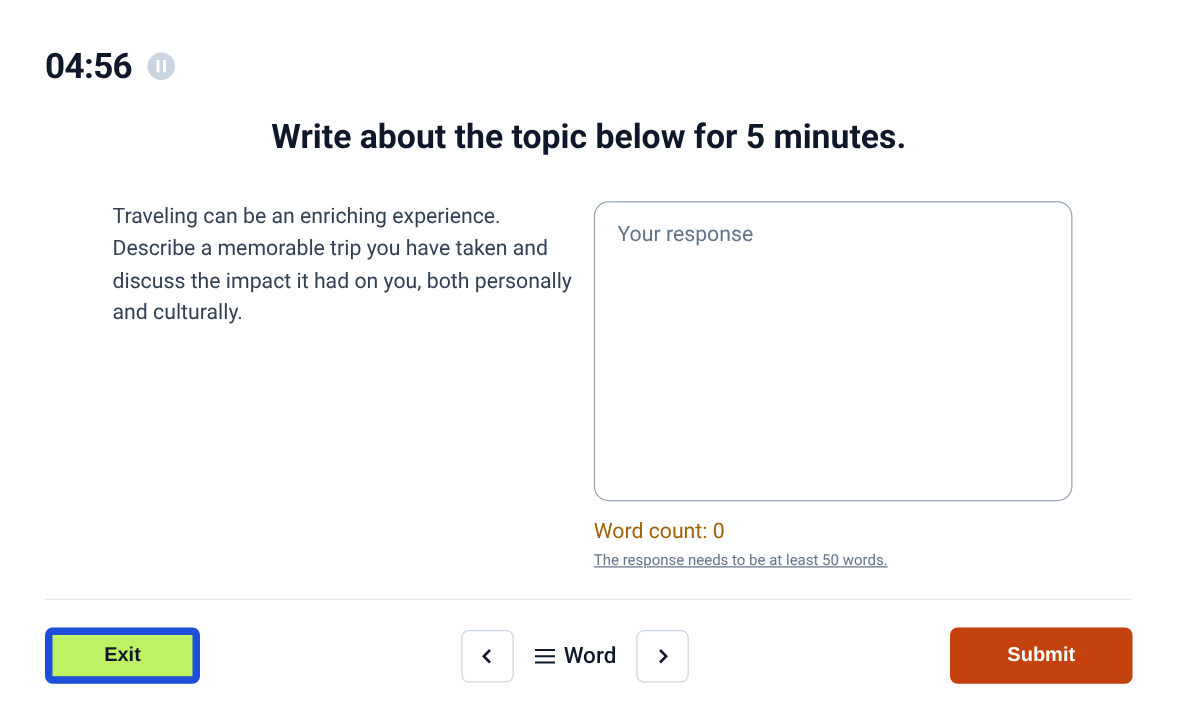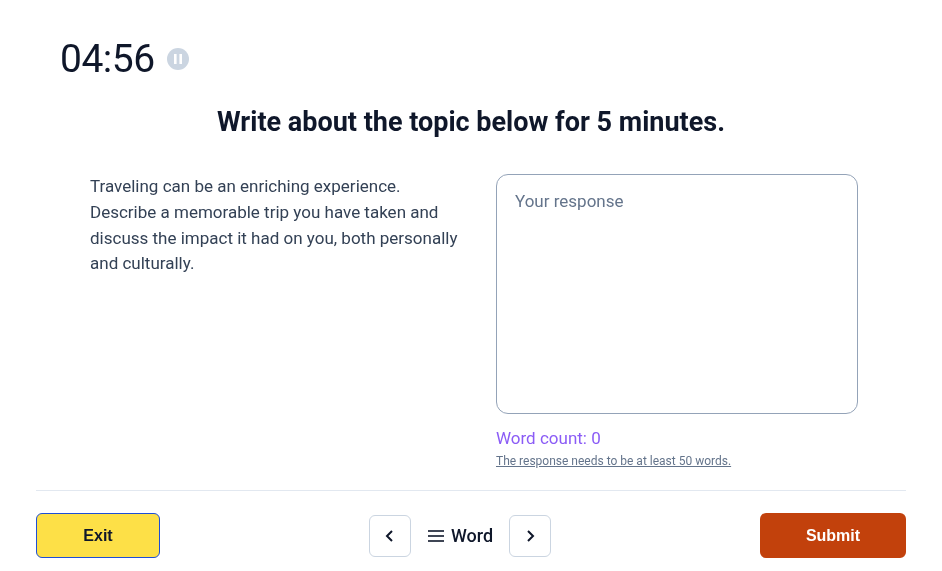--- a/index.html
+++ b/index.html
@@ -21,25 +21,24 @@
       display: flex;
       flex-direction: column;
     }
     .header {
       padding: 36px 36px 0 36px;
       display: flex;
       align-items: center;
       gap: 12px;
     }
     .timer {
-      font-size: 39px;
-      font-weight: 400;
+      font-size: 28px;
+      font-weight: 700;
       color: #0f172a;
       letter-spacing: -0.5px;
-      margin-left: 24px;
     }
     .pause-btn {
       width: 22px;
       height: 22px;
       border-radius: 50%;
       background: #cbd5e1;
       display: flex;
       align-items: center;
       justify-content: center;
       cursor: pointer;
@@ -55,21 +54,21 @@
     }
     .title {
       font-size: 27px;
       font-weight: 700;
       color: #0f172a;
       text-align: center;
     }
     .content {
       display: flex;
       padding: 36px 84px 0 90px;
-      gap: 36px;
+      gap: 15px;
       flex: 1;
     }
     .prompt-col {
       flex: 0 0 370px;
     }
     .prompt-text {
       font-size: 17px;
       line-height: 1.52;
       color: #334155;
     }
@@ -89,42 +88,42 @@
       resize: none;
       outline: none;
       color: #334155;
     }
     .response-textarea::placeholder {
       color: #64748b;
     }
     .word-count {
       margin-top: 14px;
       font-size: 17px;
-      color: #8b5cf6;
+      color: #a16207;
     }
     .req-text {
       margin-top: 6px;
       font-size: 12px;
       color: #64748b;
       text-decoration: underline;
     }
     .footer {
       border-top: 1px solid #e2e8f0;
       margin: 22px 36px 0 36px;
       padding: 22px 0 24px 0;
       display: flex;
       align-items: center;
       justify-content: space-between;
     }
     .exit-btn {
       width: 124px;
       height: 45px;
-      border: 1px solid #1d4ed8;
+      border: 6px solid #1d4ed8;
       border-radius: 6px;
-      background: #fde047;
+      background: #bef264;
       font-size: 16px;
       font-weight: 600;
       color: #0f172a;
       cursor: pointer;
     }
     .nav {
       display: flex;
       align-items: center;
       gap: 12px;
     }

